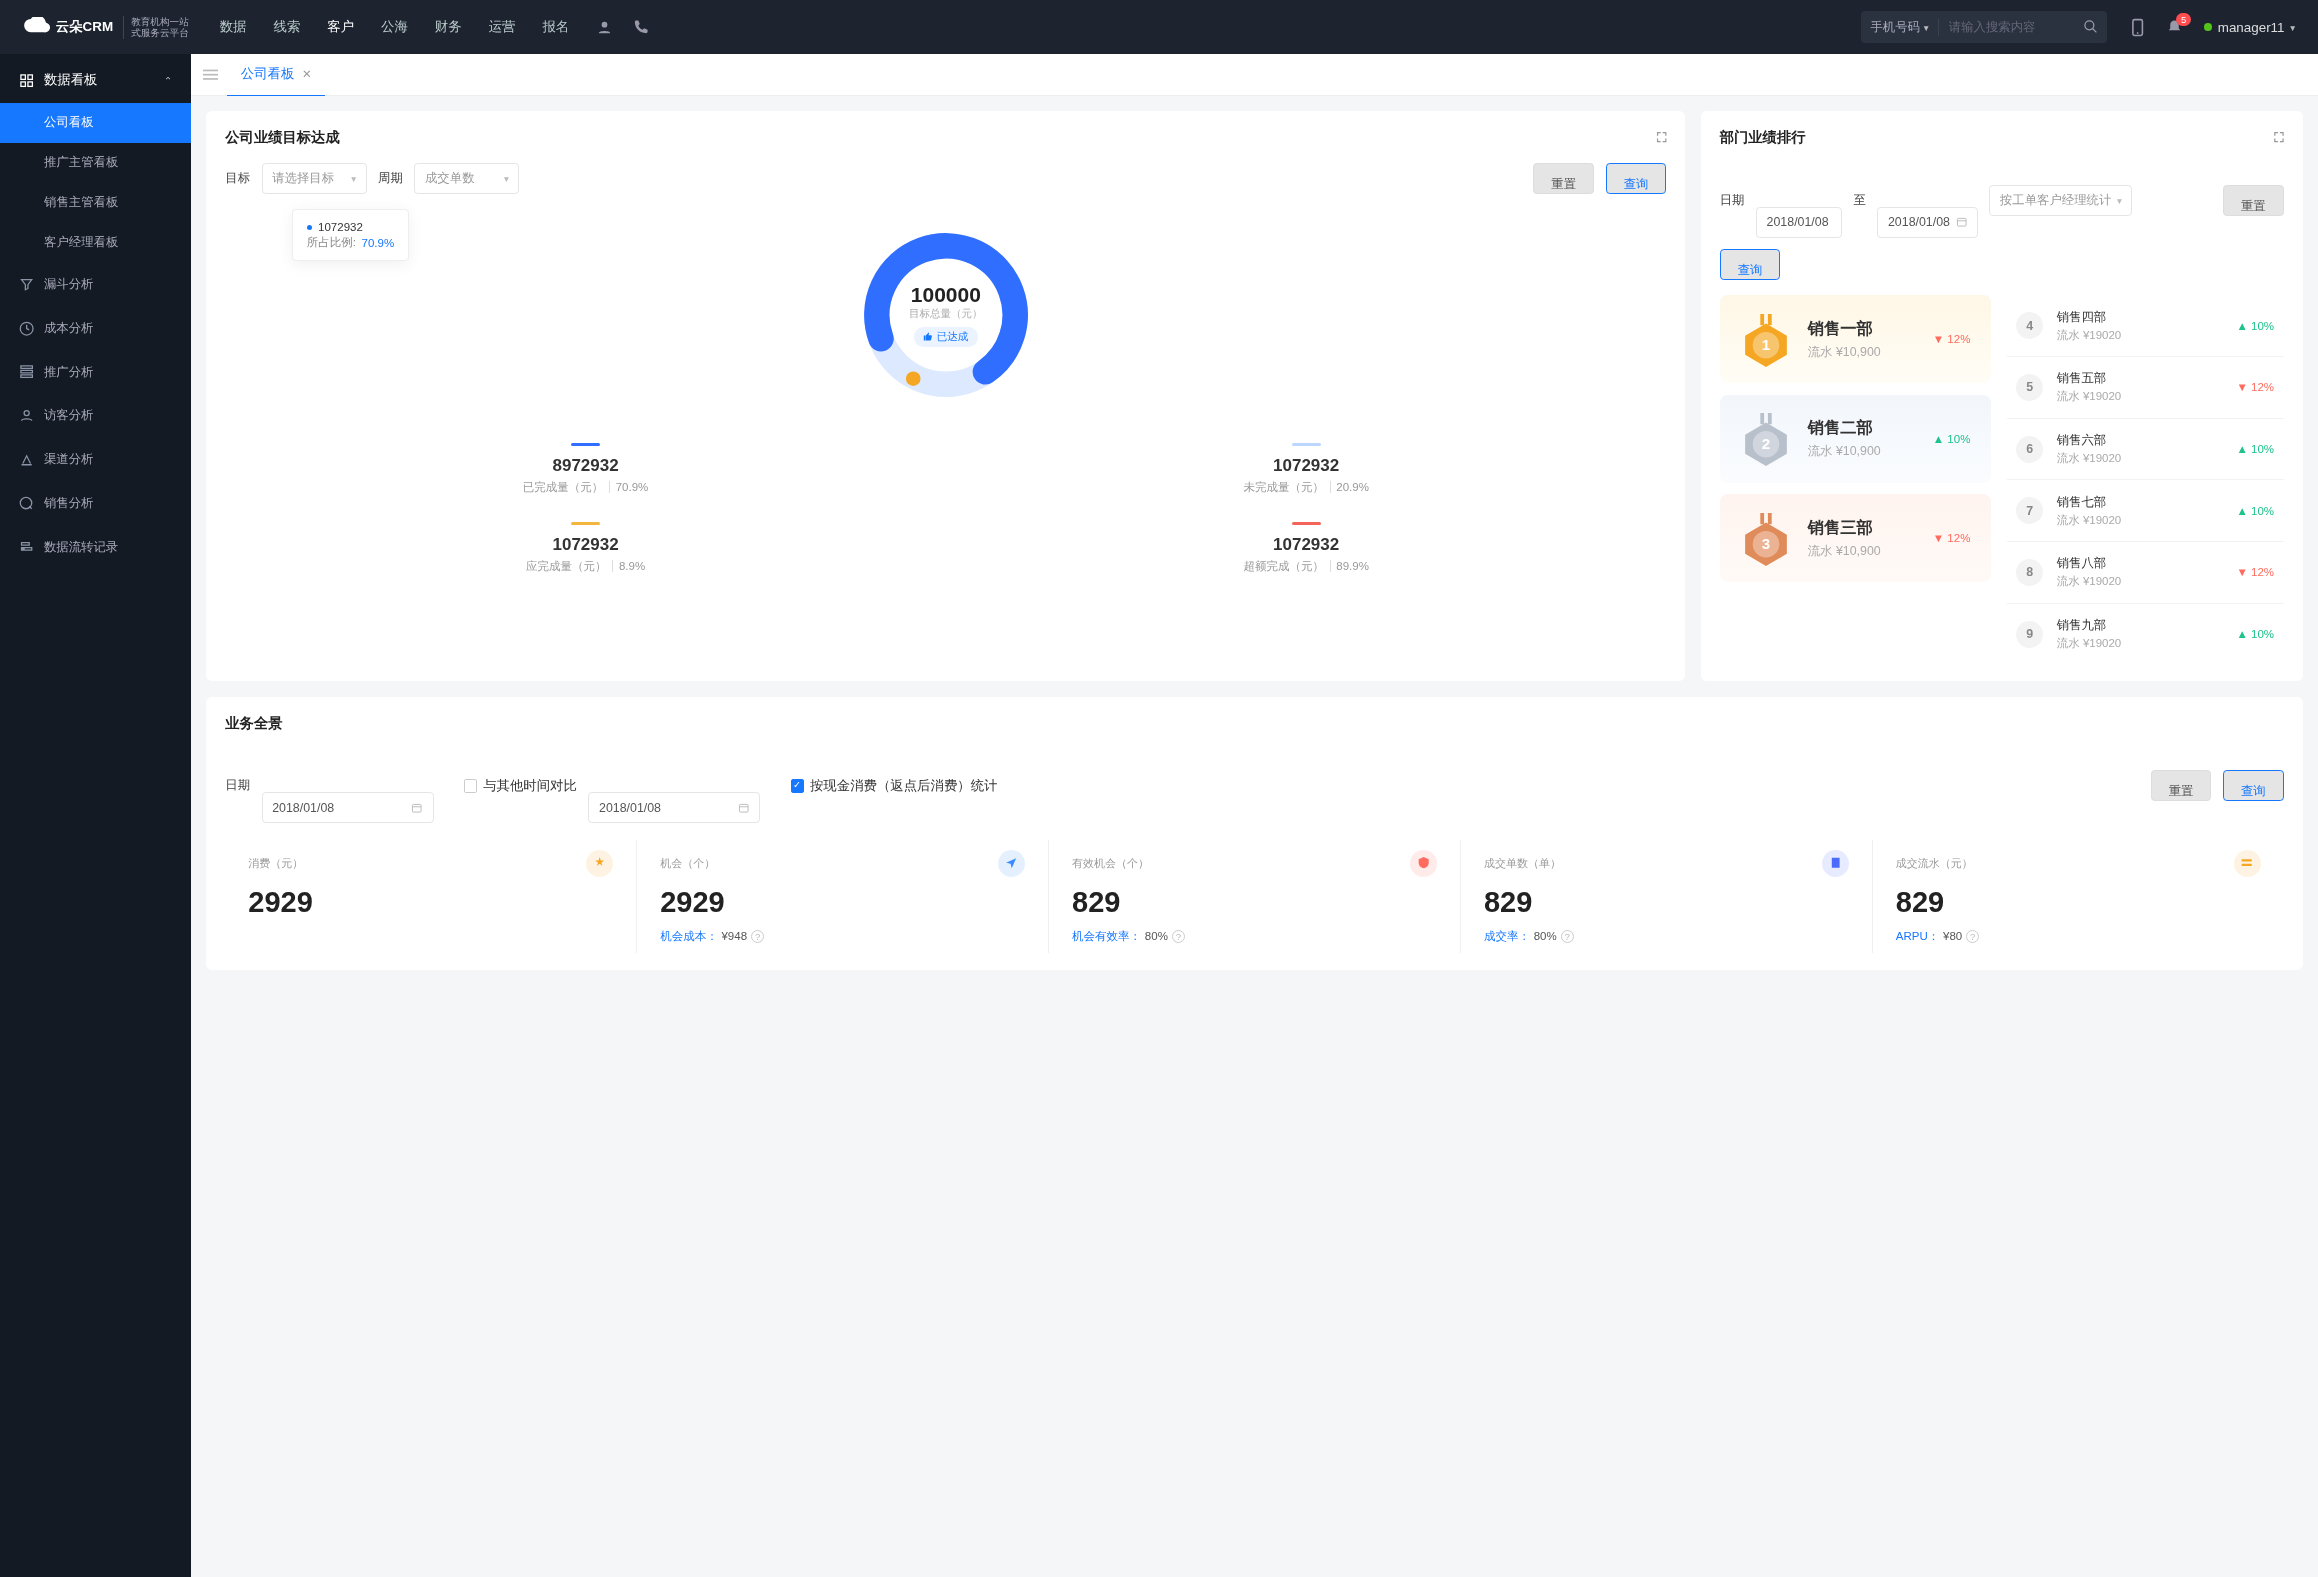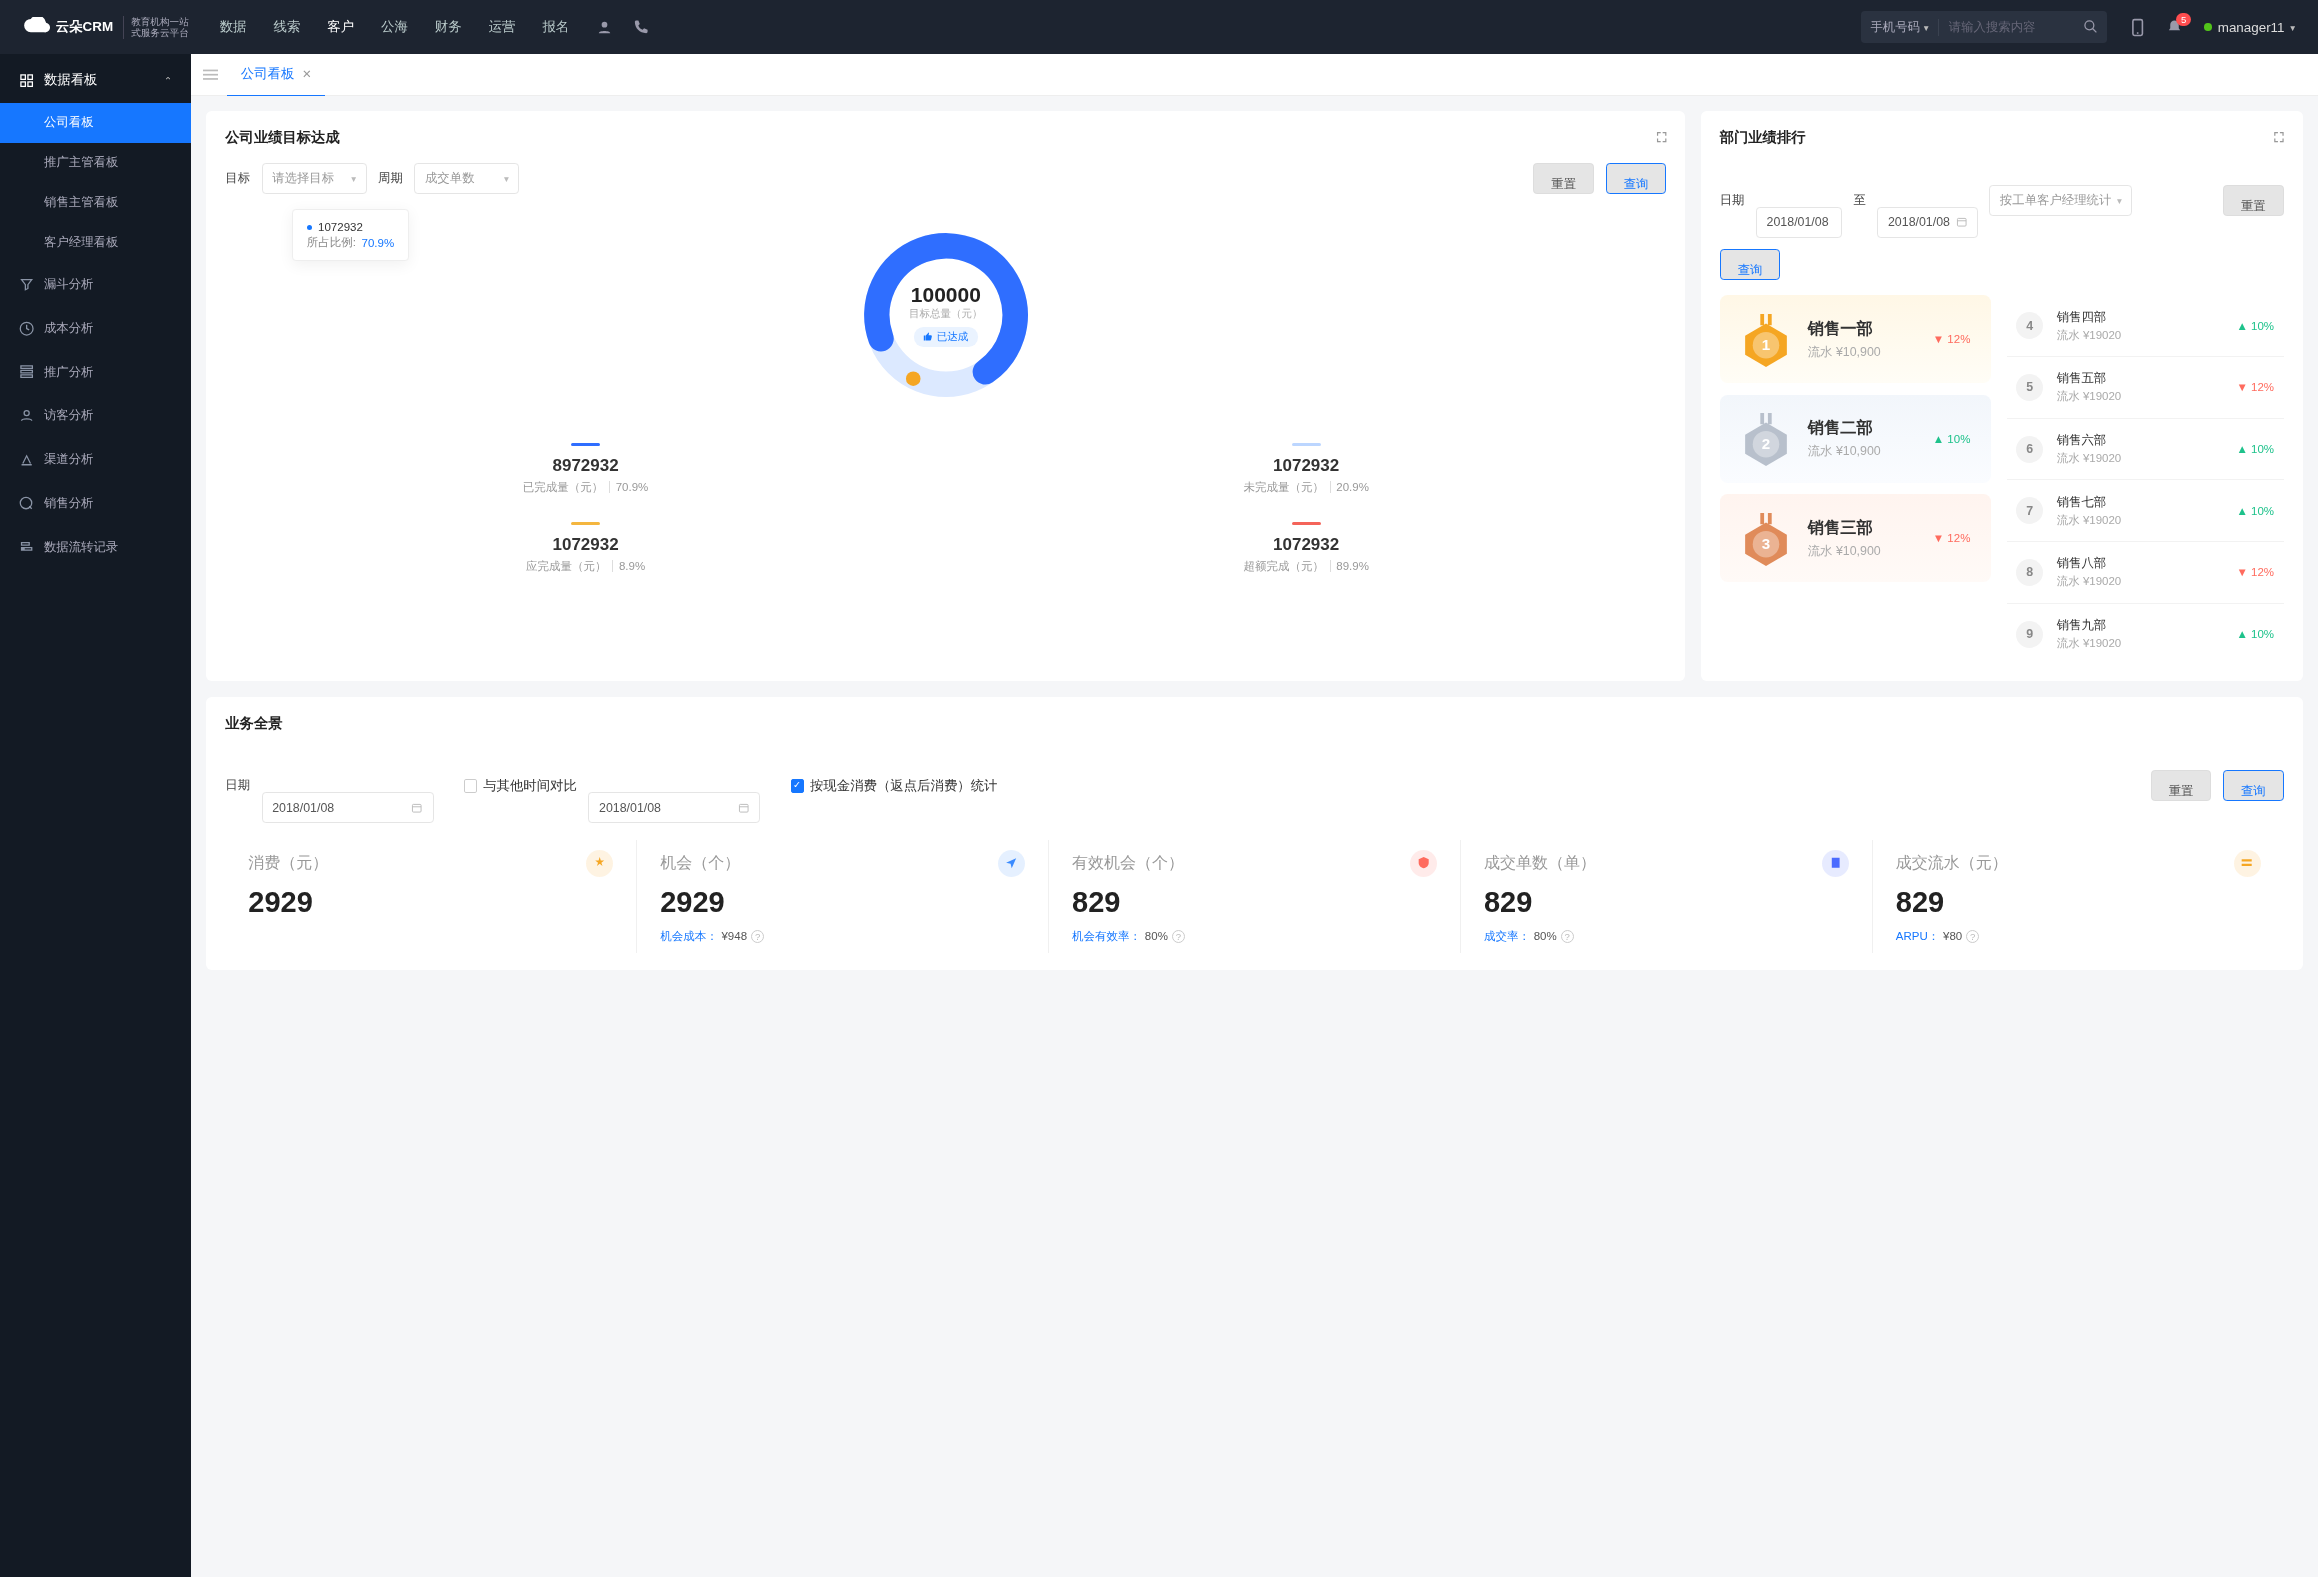--- a/index.html
+++ b/index.html
@@ -98,21 +98,21 @@
 .rank-n { width: 27px; height: 27px; border-radius: 50%; background: #f3f3f3; color: #888; display: flex; align-items: center; justify-content: center; font-size: 12.4px; font-weight:600; }
 .rank-row .info { flex: 1; }
 .rank-row .nm { font-size: 12.4px; color: #333; font-weight:500; }
 .rank-row .sb { font-size: 11.5px; color: #aaa; margin-top:1.9px; }
 
 
 .overview { margin-top: 15.3px; }
 .ov-cards { display: flex; margin-top: 17px; }
 .ov-card { flex: 1; padding: 9.6px 23px; border-right: 1px solid #f0f0f0; position:relative; }
 .ov-card:last-child { border-right: none; }
-.ov-head { display: flex; justify-content: space-between; align-items: center; color: #999; font-size: 16px; }
+.ov-head { display: flex; justify-content: space-between; align-items: center; color: #999; font-size: 11px; }
 .ov-icon { width: 27px; height: 27px; border-radius: 50%; display:flex; align-items:center; justify-content:center; }
 .ov-num { font-size: 29px; font-weight: 700; color: #222; margin-top: 9.6px; }
 .ov-foot { font-size: 11.5px; color: #1677ff; margin-top: 9.6px; display:flex; align-items:center; gap:3.8px; }
 .ov-foot .val { color: #555; }
 .q-icon { width:13.4px; height:13.4px; border:1px solid #ccc; border-radius:50%; color:#bbb; font-size:9.6px; display:inline-flex; align-items:center; justify-content:center; }
 
 .checkbox { width:13.4px; height:13.4px; border:1px solid #ccc; border-radius:1.9px; display:inline-block; vertical-align:middle; margin-right:5.7px; }
 .checkbox.checked { background:#1677ff; border-color:#1677ff; position:relative; }
 .checkbox.checked::after { content:"✓"; color:#fff; font-size:9.6px; position:absolute; left:1px; top:-1px; }
 .chev { font-size:9.6px; color:#bbb; }

